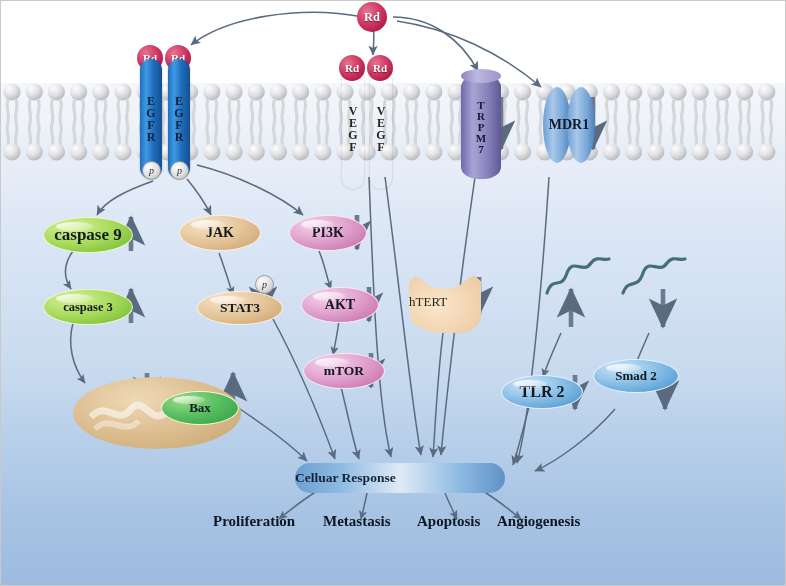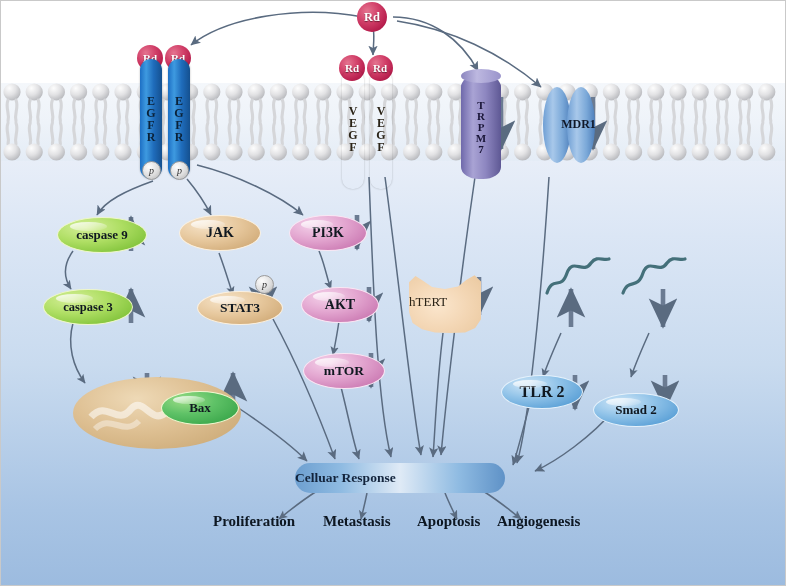--- a/index.html
+++ b/index.html
@@ -430,30 +430,30 @@
   <div class="trpm7" style="left:460px;top:74px">
     <span>T</span>
     <span>R</span>
     <span>P</span>
     <span>M</span>
     <span>7</span>
   </div>
 
   <div class="mdr-lobe" style="left:542px;top:86px"></div>
   <div class="mdr-lobe" style="left:566px;top:86px"></div>
-  <div class="lbl" style="left:542px;top:116px;width:71px;text-align:center;font-size:12px">MDR1</div>
+  <div class="lbl" style="left:542px;top:116px;width:52px;text-align:center;font-size:14px">MDR1</div>
 
   <div class="mito" style="left:72px;top:376px">
     <svg class="layer" style="width:168px;height:72px">
       <path d="M18,40 C34,22 44,50 58,32 C70,18 78,48 92,36" fill="none" stroke="#ffffff" stroke-width="7" opacity=".55"></path>
       <path d="M22,52 C38,36 50,60 66,44" fill="none" stroke="#ffffff" stroke-width="6" opacity=".4"></path>
     </svg>
   </div>
 
-  <div class="node oval ov-green" style="left:56px;top:216px;width:88px;height:34px;font-size:13px">
+  <div class="node oval ov-green" style="left:42px;top:216px;width:88px;height:34px;font-size:17px">
     <span class="shine"></span>
     <span>caspase 9</span>
   </div>
   <div class="node oval ov-green" style="left:42px;top:288px;width:88px;height:34px;font-size:12.5px">
     <span class="shine"></span>
     <span>caspase 3</span>
   </div>
   <div class="node oval ov-green2" style="left:160px;top:390px;width:76px;height:32px;font-size:13px">
     <span class="shine"></span>
     <span>Bax</span>
@@ -484,21 +484,21 @@
   </div>
 
   <div class="htert" style="left:408px;top:270px">
     <span>hTERT</span>
   </div>
 
   <div class="node oval ov-blue" style="left:500px;top:374px;width:80px;height:32px;font-size:16px">
     <span class="shine"></span>
     <span>TLR 2</span>
   </div>
-  <div class="node oval ov-blue" style="left:592px;top:392px;width:84px;height:32px;font-size:13px">
+  <div class="node oval ov-blue" style="left:592px;top:358px;width:84px;height:32px;font-size:13px">
     <span class="shine"></span>
     <span>Smad 2</span>
   </div>
 
   <div class="mir" style="left:524px;top:322px">miR-144-5P</div>
   <div class="mir" style="left:616px;top:322px">miR-18a</div>
 
   <div class="resp" style="left:294px;top:462px">
     <span>Celluar Response</span>
   </div>

